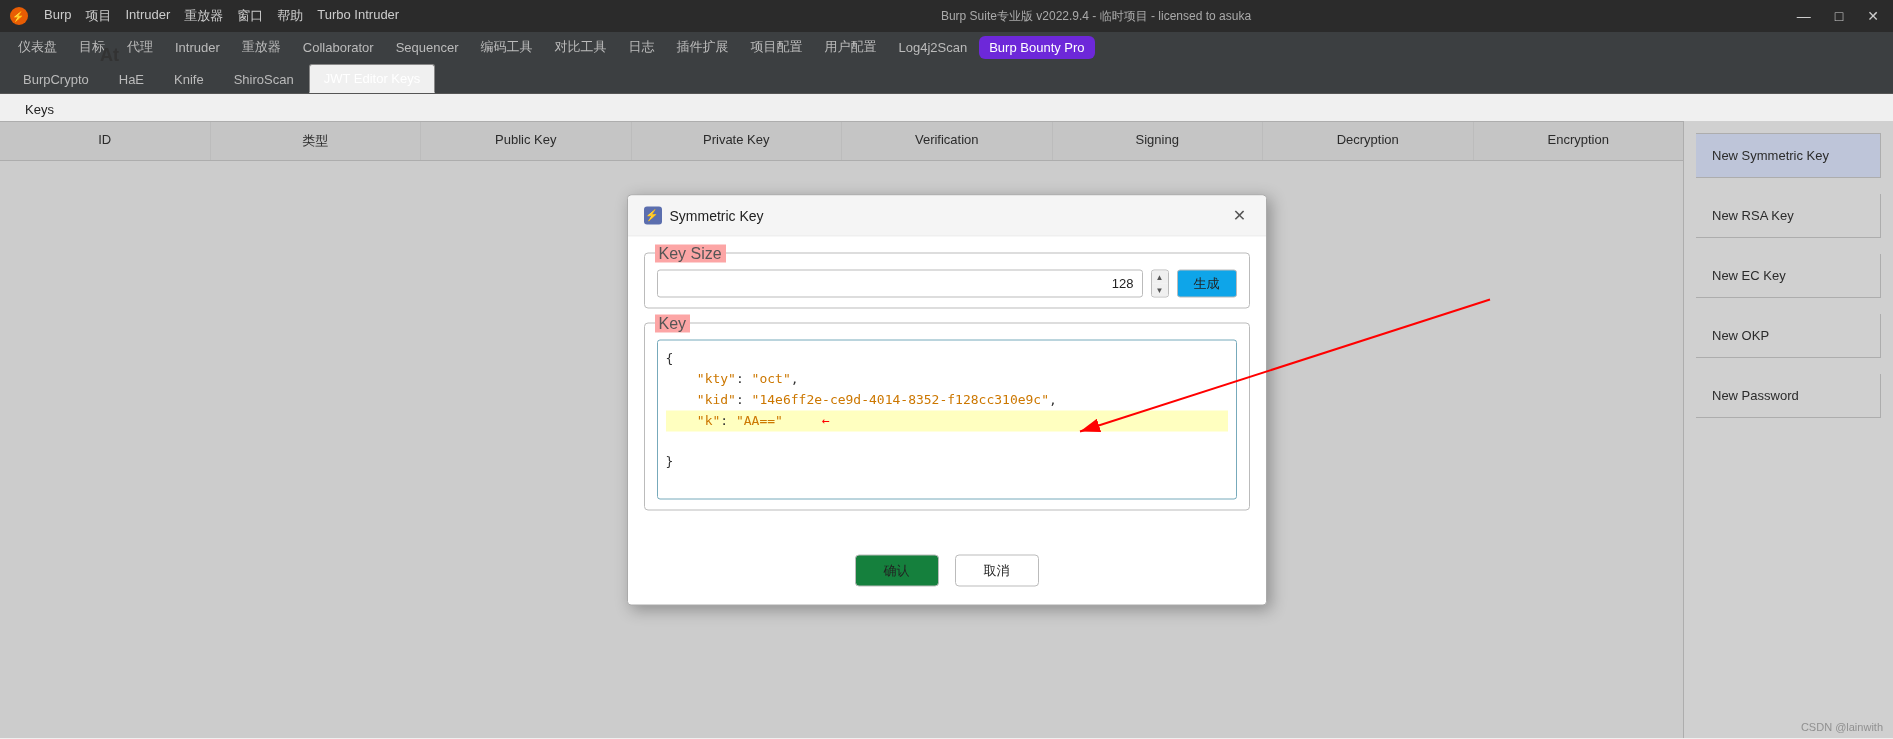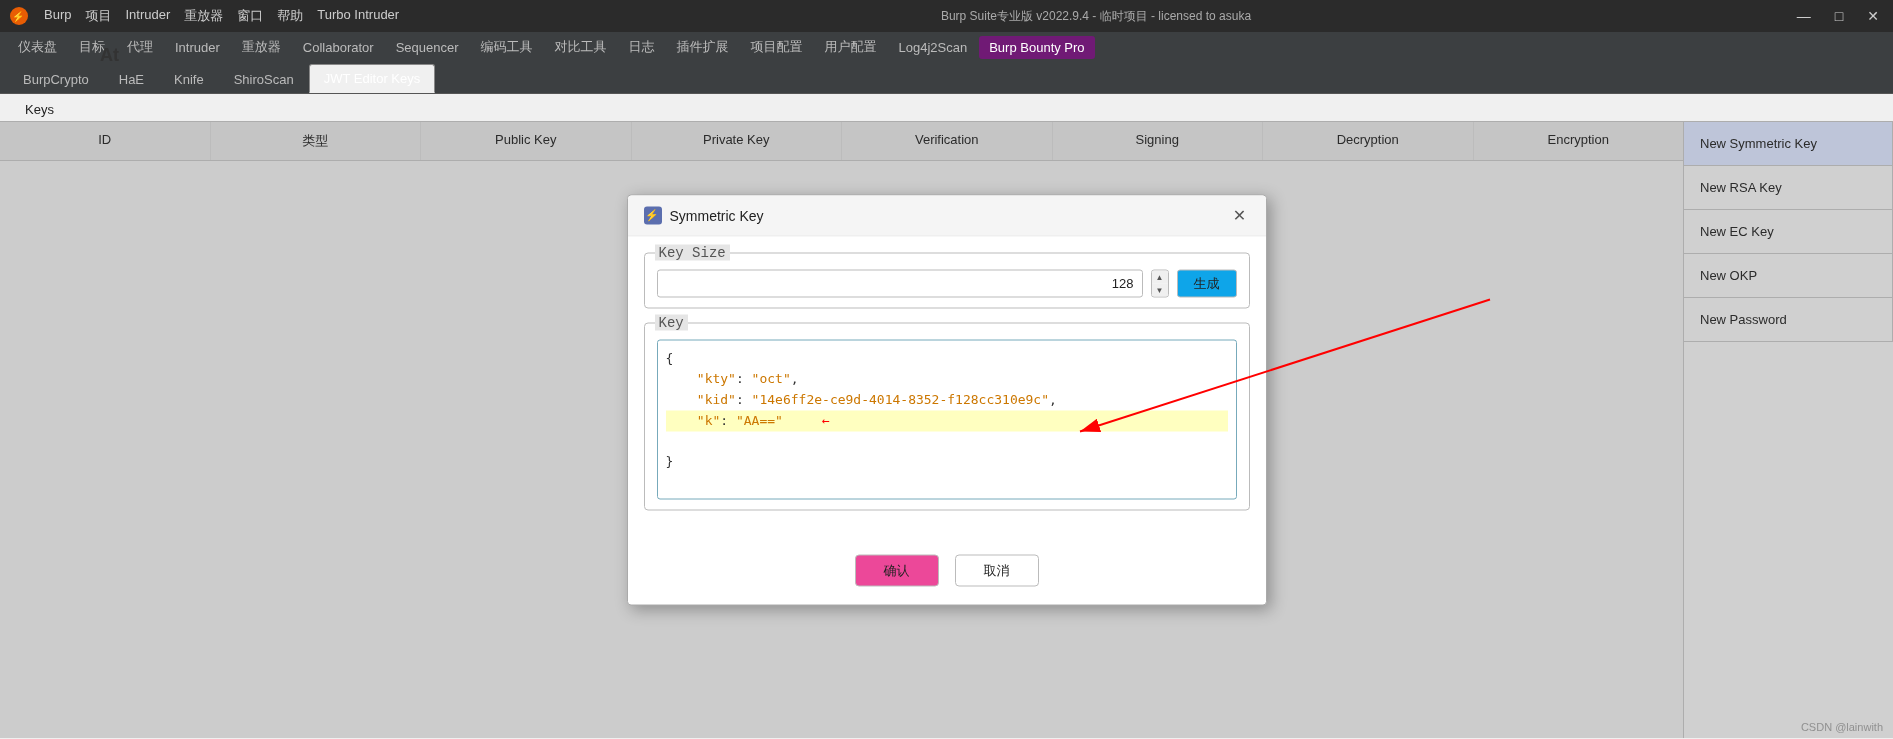--- a/index.html
+++ b/index.html
@@ -56,21 +56,22 @@
     }
     .menu-bar-item {
       color: #bbb;
       padding: 4px 10px;
       cursor: pointer;
       font-size: 13px;
       border-radius: 3px;
     }
     .menu-bar-active {
       color: #fff;
-      background: #701a75;
+      background: #6d28d9;
+      border-radius: 6px;
     }
 
     
     .tab-bar {
       background: #3c3f41;
       height: 32px;
       display: flex;
       align-items: flex-end;
       padding: 0 8px;
       border-bottom: 1px solid #555;
@@ -130,22 +131,22 @@
       font-weight: 500;
       border-right: 1px solid #ddd;
     }
     .th:last-child { border-right: none; }
 
     
     .sidebar-buttons {
       width: 210px;
       display: flex;
       flex-direction: column;
-      gap: 0;
-      padding: 0;
+      gap: 16px;
+      padding: 12px;
       border-left: 1px solid #ccc;
       background: #f5f5f5;
     }
     .sidebar-btn {
       padding: 14px 16px;
       font-size: 13px;
       color: #333;
       background: #f5f5f5;
       border: 1px solid #ccc;
       border-left: none;
@@ -215,25 +216,24 @@
       border: 1px solid #bbb;
       border-radius: 4px;
       padding: 10px 12px;
       margin-bottom: 14px;
       position: relative;
     }
     .field-legend {
       position: absolute;
       top: -9px;
       left: 10px;
-      background: #e5e5e5;
+      background: #fca5a5;
       padding: 0 4px;
-      font-size: 14px;
+      font-size: 16px;
       color: #555;
-      font-family: Liberation Mono, monospace;
     }
 
     
     .key-size-row {
       display: flex;
       align-items: flex-end;
       gap: 8px;
       margin-top: 6px;
     }
     .key-size-input {
@@ -307,21 +307,21 @@
     .dialog-btn {
       padding: 6px 28px;
       border: 1px solid #bbb;
       border-radius: 4px;
       background: #fff;
       cursor: pointer;
       font-size: 13px;
       color: #222;
     }
     .dialog-btn-primary {
-      background: #ec4899;
+      background: #15803d;
     }
 
     
     .arrow-svg {
       position: absolute;
       top: 0; left: 0;
       width: 100%; height: 100%;
       pointer-events: none;
       z-index: 25;
     }

